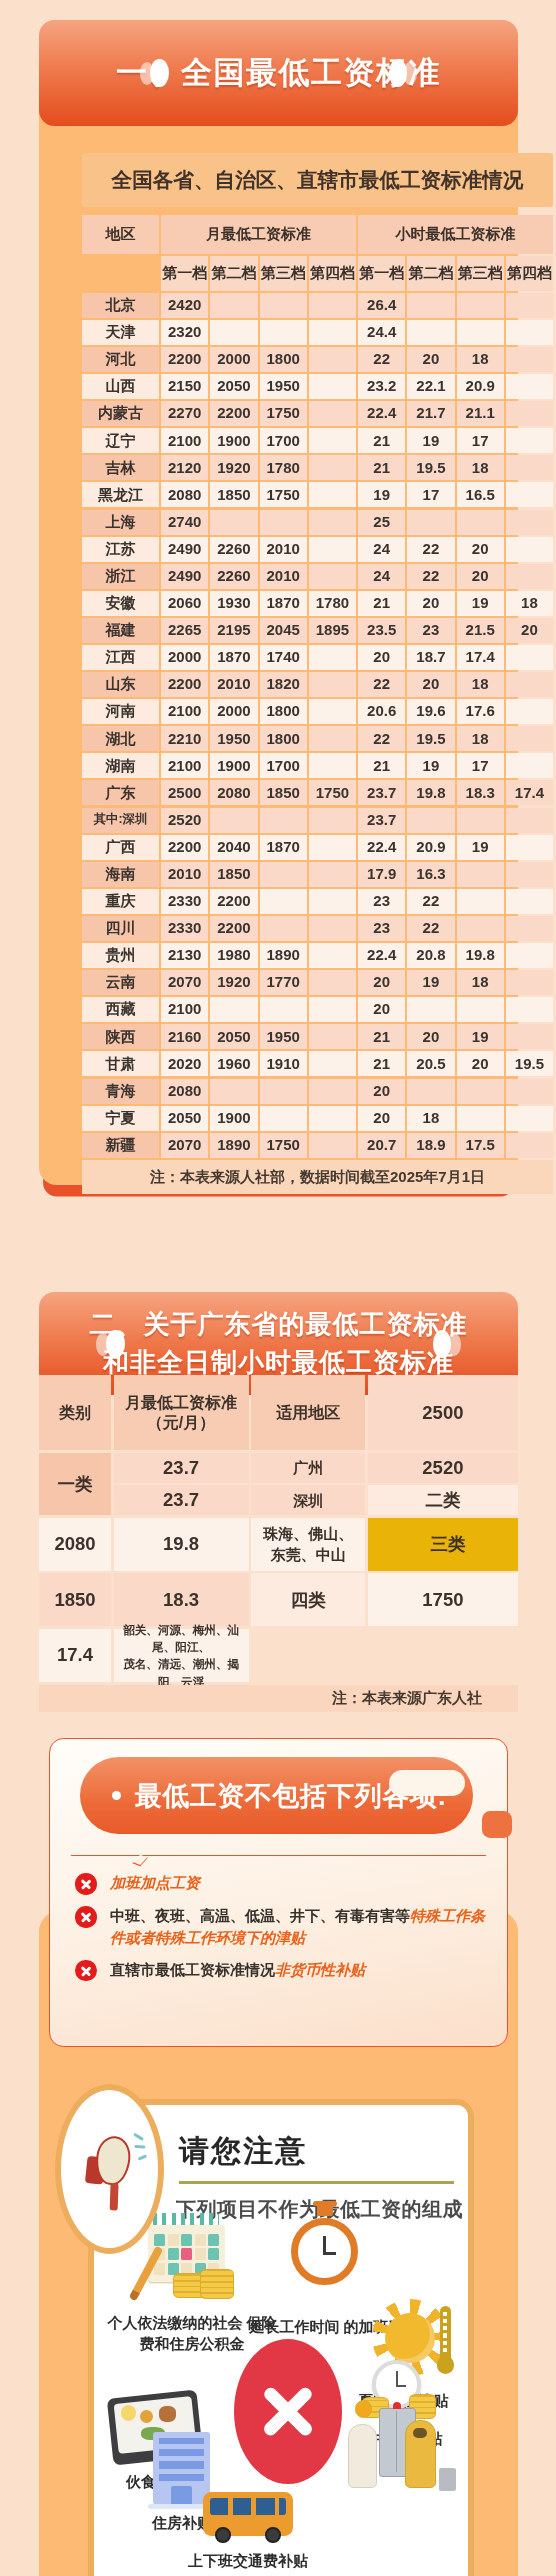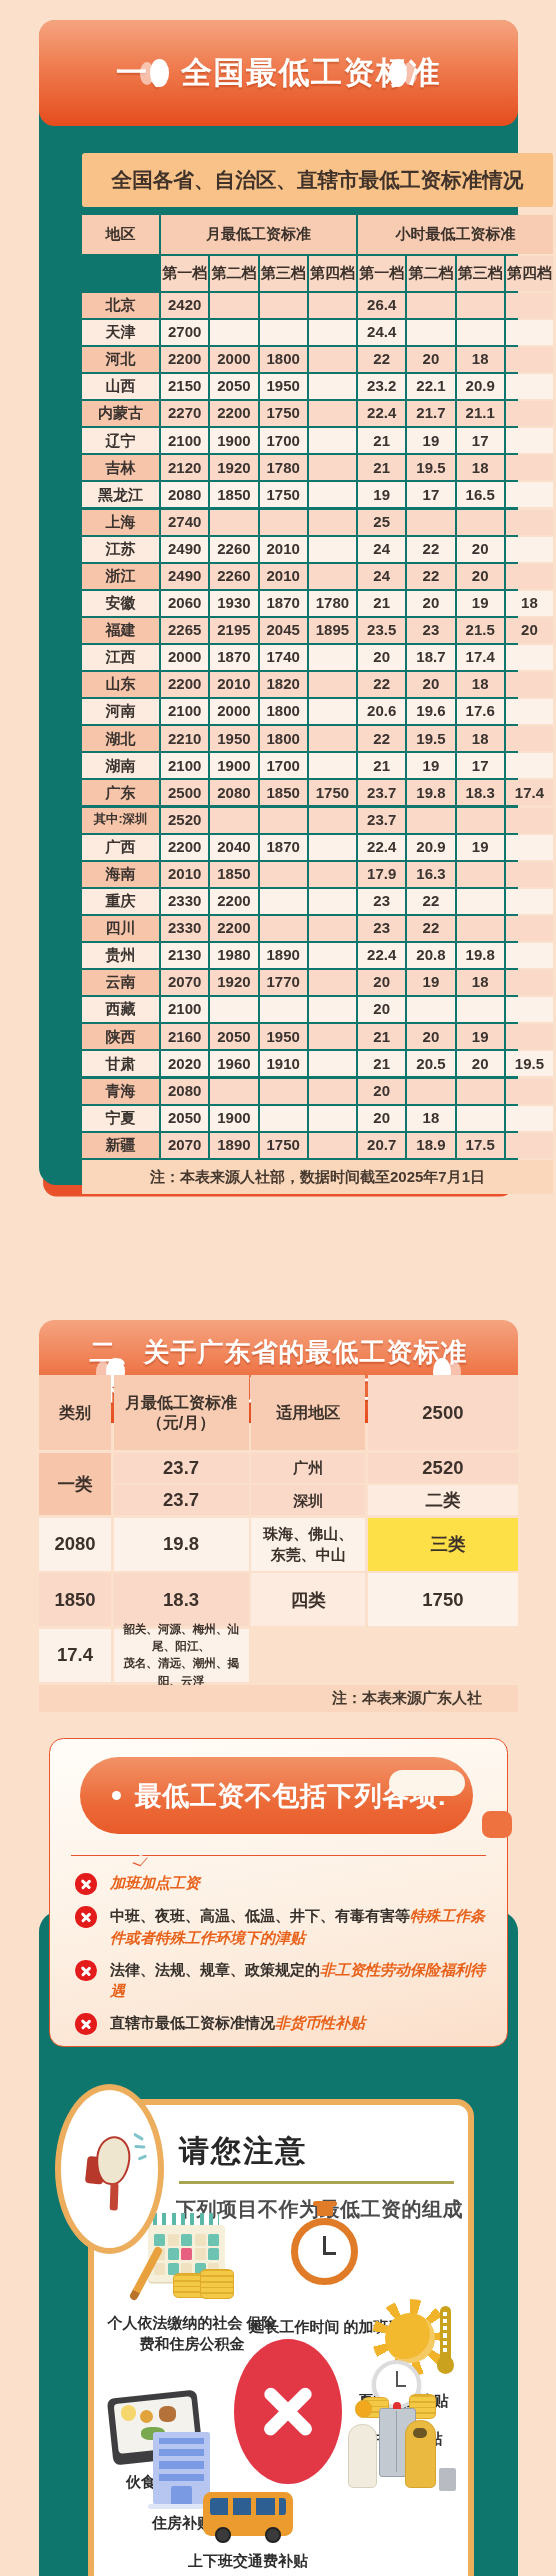--- a/index.html
+++ b/index.html
@@ -2,21 +2,21 @@
 <html style="font-size:8.2px"><head>
 <meta charset="utf-8">
 <style>
   * { margin:0; padding:0; box-sizing:border-box; }
   html,body { background:#fbe0cc; }
   body { width:556px; height:2694px; position:relative;
          font-family:"Liberation Sans","DejaVu Sans",sans-serif; color:#3a332f; }
   #page { position:absolute; inset:0; overflow:hidden; }
 
   
-  .card { position:absolute; background:#0f766e; border-radius:17.5px; box-shadow:0 15.5px 0 -4.1px #e8512a; }
+  .card { position:absolute; background:#fdba74; border-radius:17.5px; box-shadow:0 15.5px 0 -4.1px #e8512a; }
   .banner { position:absolute; left:39px; width:479px; border-radius:15.5px;
             background:linear-gradient(180deg,#f5a480 0%,#ef7b4e 45%,#e54c1d 100%);
             display:flex; align-items:center; justify-content:center; flex-direction:column;
             color:#fff; font-weight:700; text-shadow:0 1.5px 1.5px rgba(160,40,0,.35); }
   .banner .bt1 { font-size:31px; letter-spacing:1.5px; }
   .banner .bt2 { font-size:26px; line-height:1.45; text-align:center; letter-spacing:1px; }
   .bdot { position:absolute; top:50%; width:18.5px; height:28px; background:#fff; border-radius:50%; }
   .bdot::before { content:''; position:absolute; top:3.1px; width:14.4px; height:23px;
                   background:rgba(255,255,255,.55); border-radius:50%; }
   .bdot.l { left:111px; transform:translateY(-50%); } .bdot.l::before{ left:-10.3px; }
@@ -41,21 +41,21 @@
   
   #t2 { position:absolute; left:39px; top:1375px; width:479px;
         display:grid; grid-template-columns:72px 135px 114px 1fr;
         grid-template-rows:75px 30px 30px 53px 53px 53px 27px; gap:2.6px; }
   #t2 .cell { display:flex; align-items:center; justify-content:center; text-align:center;
               font-weight:700; color:#3c322b; white-space:pre-line; }
   #t2 .hd { background:#f7ccb2; font-size:16px; line-height:1.25; }
   #t2 .cat { font-size:17.5px; }
   #t2 .num { font-size:18.5px; }
   #t2 .area { font-size:15px; line-height:1.4; padding:0 7.2px; }
-  #t2 .area.small { font-size:11.6px; line-height:1.5;font-family:Liberation Mono, monospace; }
+  #t2 .area.small { font-size:11.6px; line-height:1.5; }
   #t2 .noteb { grid-column:1/-1; background:#f9d6bd; justify-content:flex-end;
                padding-right:36px; font-size:15px; color:#46392f; }
 
   
   #bigcard { left:39px; top:1911px; width:479px; height:750px; border-radius:20.6px; }
 
   
   #box3 { position:absolute; left:49px; top:1738px; width:459px; height:309px;
           border:1.5px solid #e8552b; border-radius:14.4px;
           background:linear-gradient(170deg,#fffdf9 0%,#fdf0e3 55%,#fbdfca 100%); }
@@ -229,21 +229,21 @@
         <div class="cell data-cell rgn-d">北京</div>
         <div class="cell data-cell val-d">2420</div>
         <div class="cell data-cell val-d"></div>
         <div class="cell data-cell val-d"></div>
         <div class="cell data-cell val-d"></div>
         <div class="cell data-cell val-d">26.4</div>
         <div class="cell data-cell val-d"></div>
         <div class="cell data-cell val-d"></div>
         <div class="cell data-cell val-d"></div>
         <div class="cell data-cell rgn-l">天津</div>
-        <div class="cell data-cell val-l">2700</div>
+        <div class="cell data-cell val-l">2320</div>
         <div class="cell data-cell val-l"></div>
         <div class="cell data-cell val-l"></div>
         <div class="cell data-cell val-l"></div>
         <div class="cell data-cell val-l">24.4</div>
         <div class="cell data-cell val-l"></div>
         <div class="cell data-cell val-l"></div>
         <div class="cell data-cell val-l"></div>
         <div class="cell data-cell rgn-d">河北</div>
         <div class="cell data-cell val-d">2200</div>
         <div class="cell data-cell val-d">2000</div>
@@ -516,21 +516,21 @@
         <div class="cell data-cell val-d"></div>
         <div class="cell note-row">注：本表来源人社部，数据时间截至2025年7月1日</div>
       </div>
   </div>
   <div class="banner" style="top:19.6px; height:106px;">
     <span class="bdot l"></span>
     <span class="bt1">一、全国最低工资标准</span>
     <span class="bdot r"></span>
   </div>
 
-  <div class="banner" style="top:1320px; height:103px;">
+  <div class="banner" style="top:1292px; height:103px;">
     <span class="bdot l" style="left:67px;"></span>
     <span class="bt2">二、关于广东省的最低工资标准</span>
     <span class="bt2">和非全日制小时最低工资标准</span>
     <span class="bdot r" style="right:67px;"></span>
   </div>
   <div id="t2">
       <div class="cell hd">类别</div>
       <div class="cell hd">月最低工资标准
 （元/月）</div>
       <div class="cell hd">适用地区</div>
@@ -539,21 +539,21 @@
       <div class="cell num val-d">23.7</div>
       <div class="cell area val-d">广州</div>
       <div class="cell num val-d">2520</div>
       <div class="cell num val-d">23.7</div>
       <div class="cell area val-d">深圳</div>
       <div class="cell cat rgn-l" style="background: rgb(252, 235, 222);">二类</div>
       <div class="cell num val-l">2080</div>
       <div class="cell num val-l">19.8</div>
       <div class="cell area val-l">珠海、佛山、
 东莞、中山</div>
-      <div class="cell cat rgn-d" style="background: #fde047; padding-left: 10px;">三类</div>
+      <div class="cell cat rgn-d" style="background: #eab308; padding-left: 10px;">三类</div>
       <div class="cell num val-d">1850</div>
       <div class="cell num val-d">18.3</div>
       <div class="cell cat rgn-l" style="background: rgb(252, 235, 222);">四类</div>
       <div class="cell num val-l">1750</div>
       <div class="cell num val-l">17.4</div>
       <div class="cell area val-l small">韶关、河源、梅州、汕尾、阳江、
 茂名、清远、潮州、揭阳、云浮</div>
       <div class="cell noteb">注：本表来源广东人社</div>
     </div>
 
@@ -569,24 +569,20 @@
       <span class="tail"></span>
     </div>
     <div id="items3">
       <div class="it3">
         <span class="xmark"></span>
         <span class="t"><span class="hl">加班加点工资</span></span>
       </div>
       <div class="it3">
         <span class="xmark"></span>
         <span class="t"><span>中班、夜班、高温、低温、井下、有毒有害等</span><span class="hl">特殊工作条件或者特殊工作环境下的津贴</span></span>
-      </div>
-      <div class="it3">
-        <span class="xmark"></span>
-        <span class="t"><span>法律、法规、规章、政策规定的</span><span class="hl">非工资性劳动保险福利待遇</span></span>
       </div>
       <div class="it3">
         <span class="xmark"></span>
         <span class="t"><span>直辖市最低工资标准情况</span><span class="hl">非货币性补贴</span></span>
       </div>
     </div>
   </div>
 
   <div id="panel4">
     <div class="p4title">请您注意</div>

